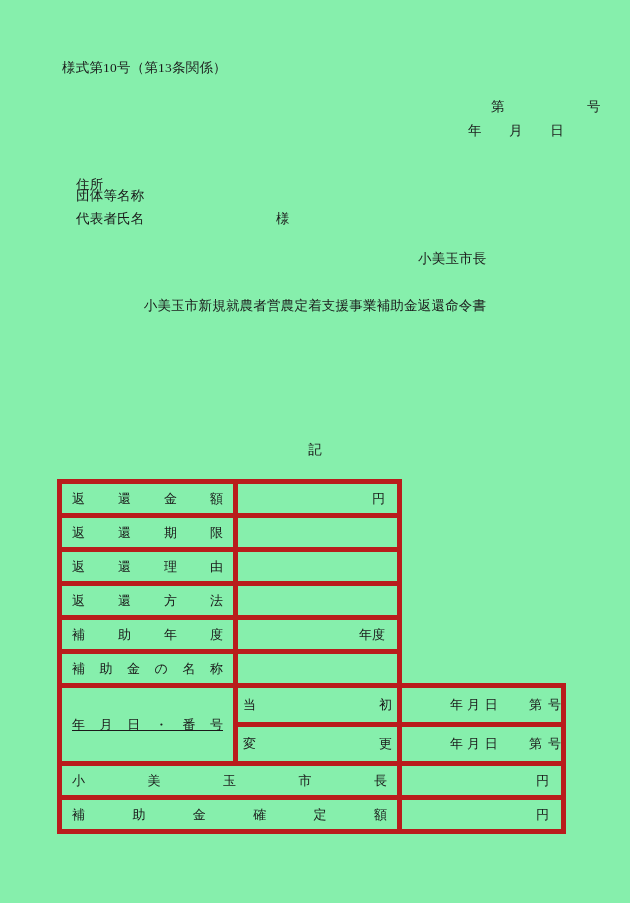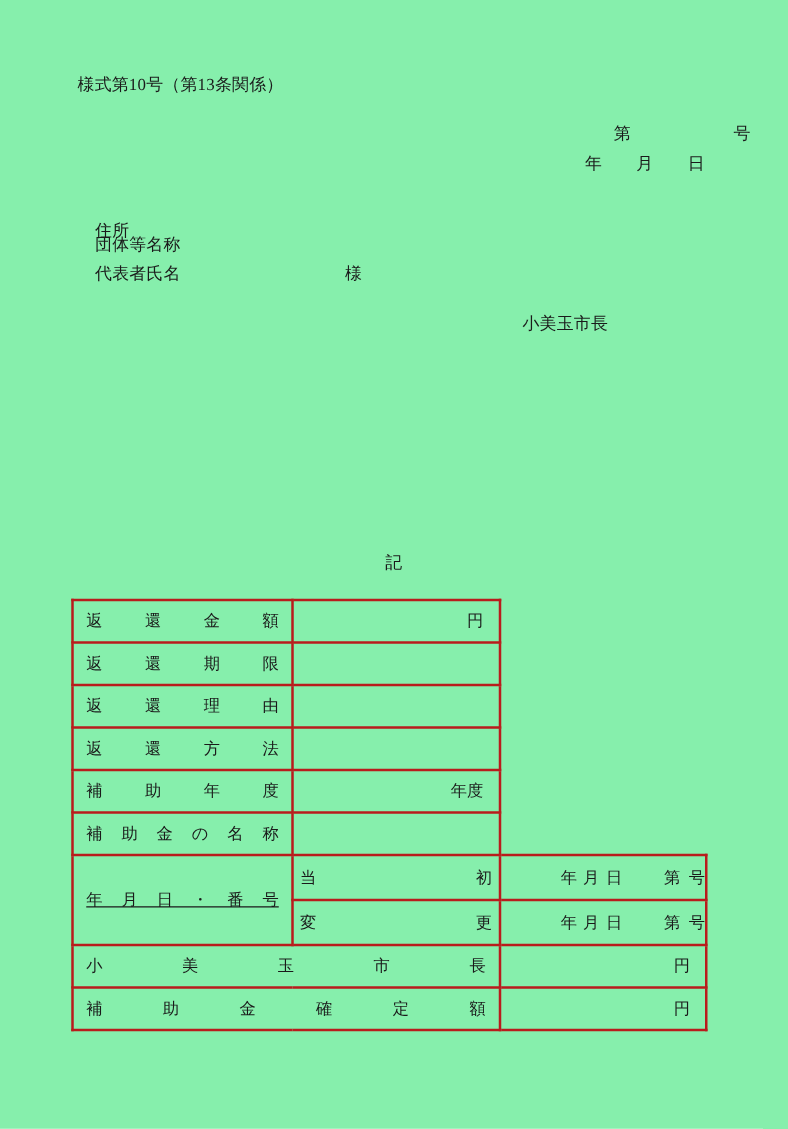--- a/index.html
+++ b/index.html
@@ -110,21 +110,21 @@
   #form-table {
     position: absolute;
     left: 57px;
     top: 479px;
     width: 509px;
     border-collapse: collapse;
     table-layout: fixed;
     font-size: 13px;
   }
   #form-table td {
-    border: 2px solid #b91c1c;
+    border: 5px solid #b91c1c;
     padding: 0;
     height: 34px;
     vertical-align: middle;
   }
   .label-cell {
     width: 176px;
     text-align: center;
     padding: 0 10px !important;
     box-sizing: border-box;
   }
@@ -199,20 +199,21 @@
   <div class="t addr" id="addr-address">住所</div>
 
   <div class="t addr" id="addr-org">団体等名称</div>
 
   <div class="t addr" id="addr-rep">代表者氏名</div>
 
   <div class="t" id="addr-honor">様</div>
 
   <div class="t" id="issuer">小美玉市長</div>
 
+  <div class="t" id="doc-title">小美玉市新規就農者営農定着支援事業補助金返還命令書</div>
 
 
   <div class="t" id="ki-mark">記</div>
 
   <table id="form-table">
     <tbody>
 
       <tr>
         <td class="label-cell">
             <span class="spread">返還金額</span>

